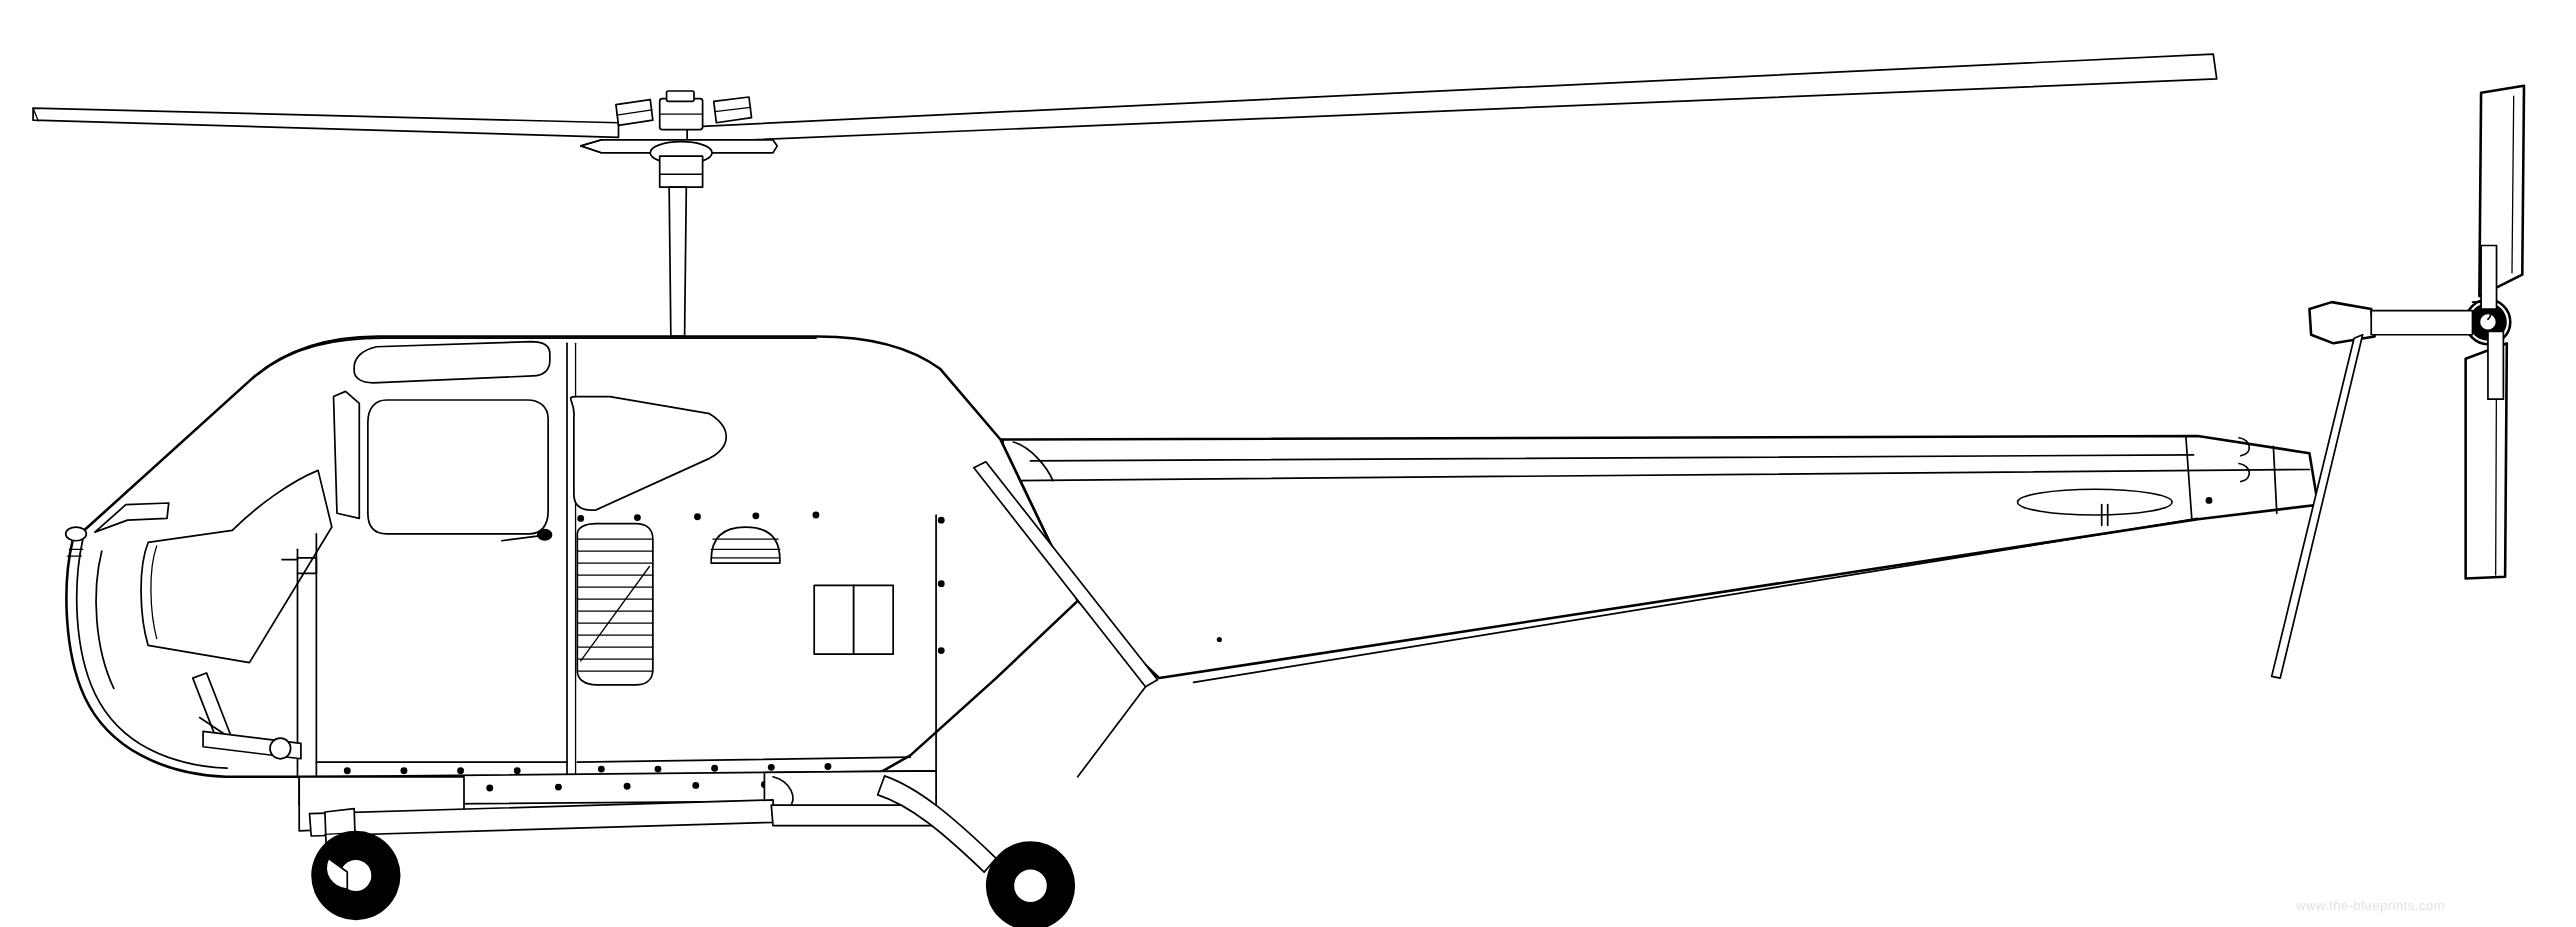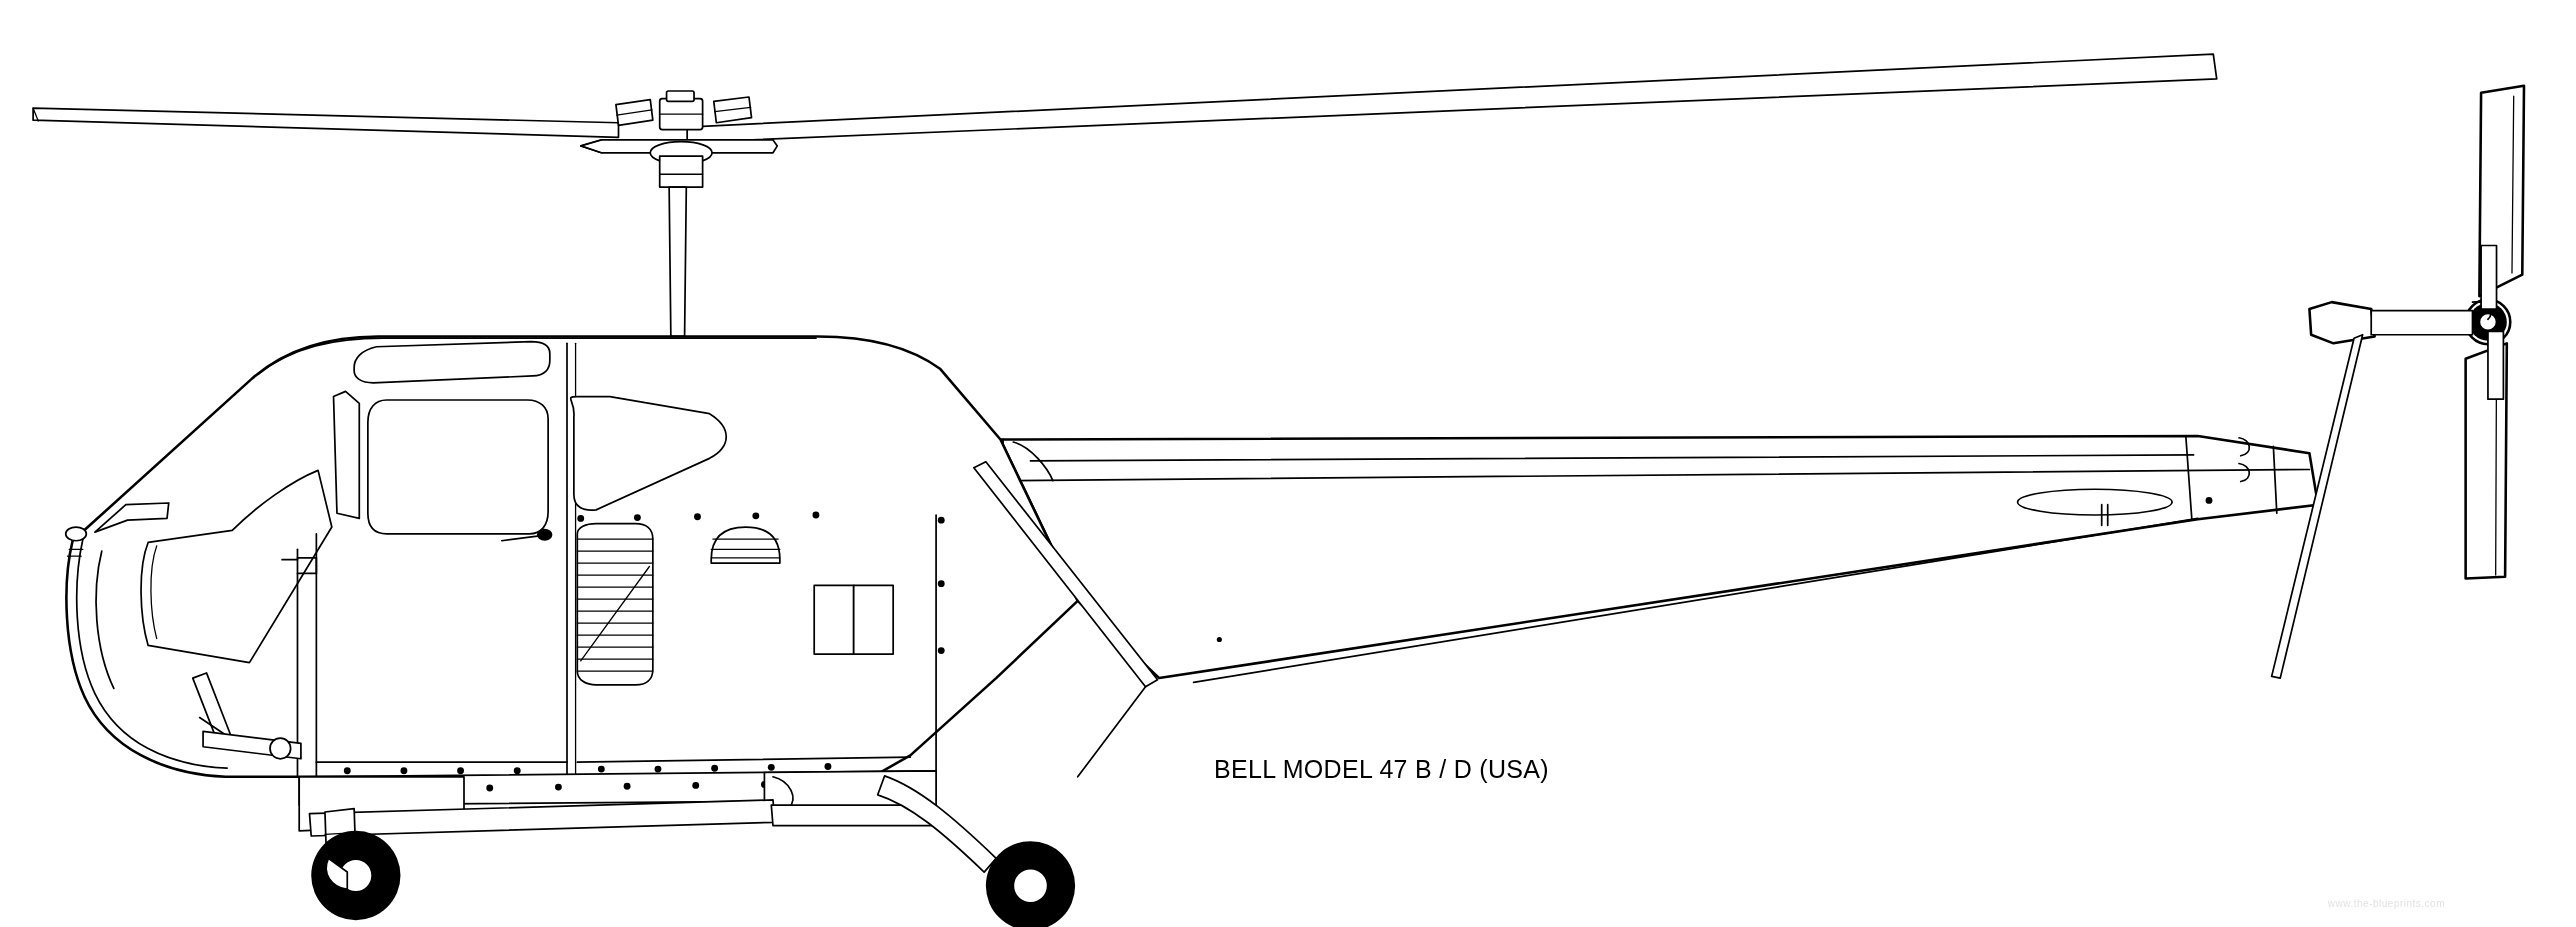--- a/index.html
+++ b/index.html
@@ -68,21 +68,21 @@
     font-size: 25px;
     letter-spacing: 0.3px;
     color: #000000;
     white-space: nowrap;
   }
   #watermark {
     position: absolute;
     left: 2445px;
     top: 898px;
     transform: translateX(-100%);
-    font-size: 10px;
+    font-size: 13px;
     letter-spacing: 0.5px;
     color: #e2e2e2;
     white-space: nowrap;
   }
 </style>
 </head>
 <body>
 
 <div id="sheet">
 
@@ -402,18 +402,17 @@
       <circle class="solid" cx="1200" cy="1032" r="52"></circle>
       <circle class="fillwhite-thin" cx="1200" cy="1032" r="20"></circle>
     </g>
 
     <g>
       <circle class="rivet" cx="1420" cy="745" r="3"></circle>
     </g>
 
   </svg>
 
-  <div id="caption">BELL MODEL 47 B / D (USA)</div>
 
   <div id="watermark">www.the-blueprints.com</div>
 
 </div>
 
 
 </body></html>

